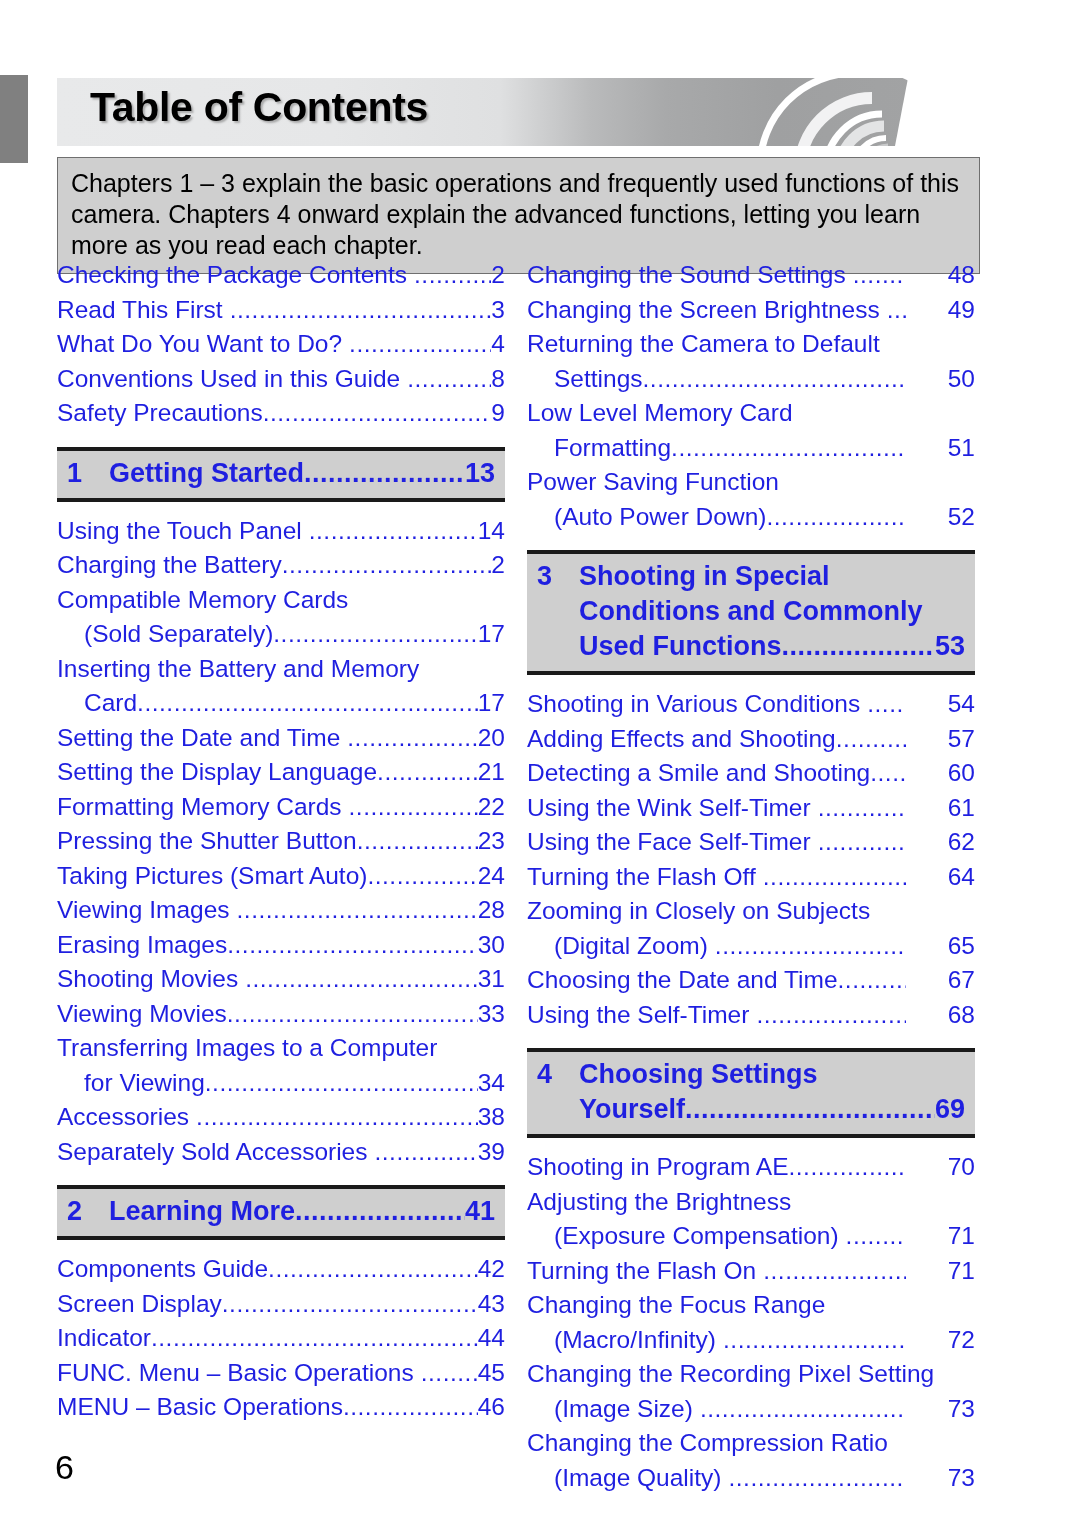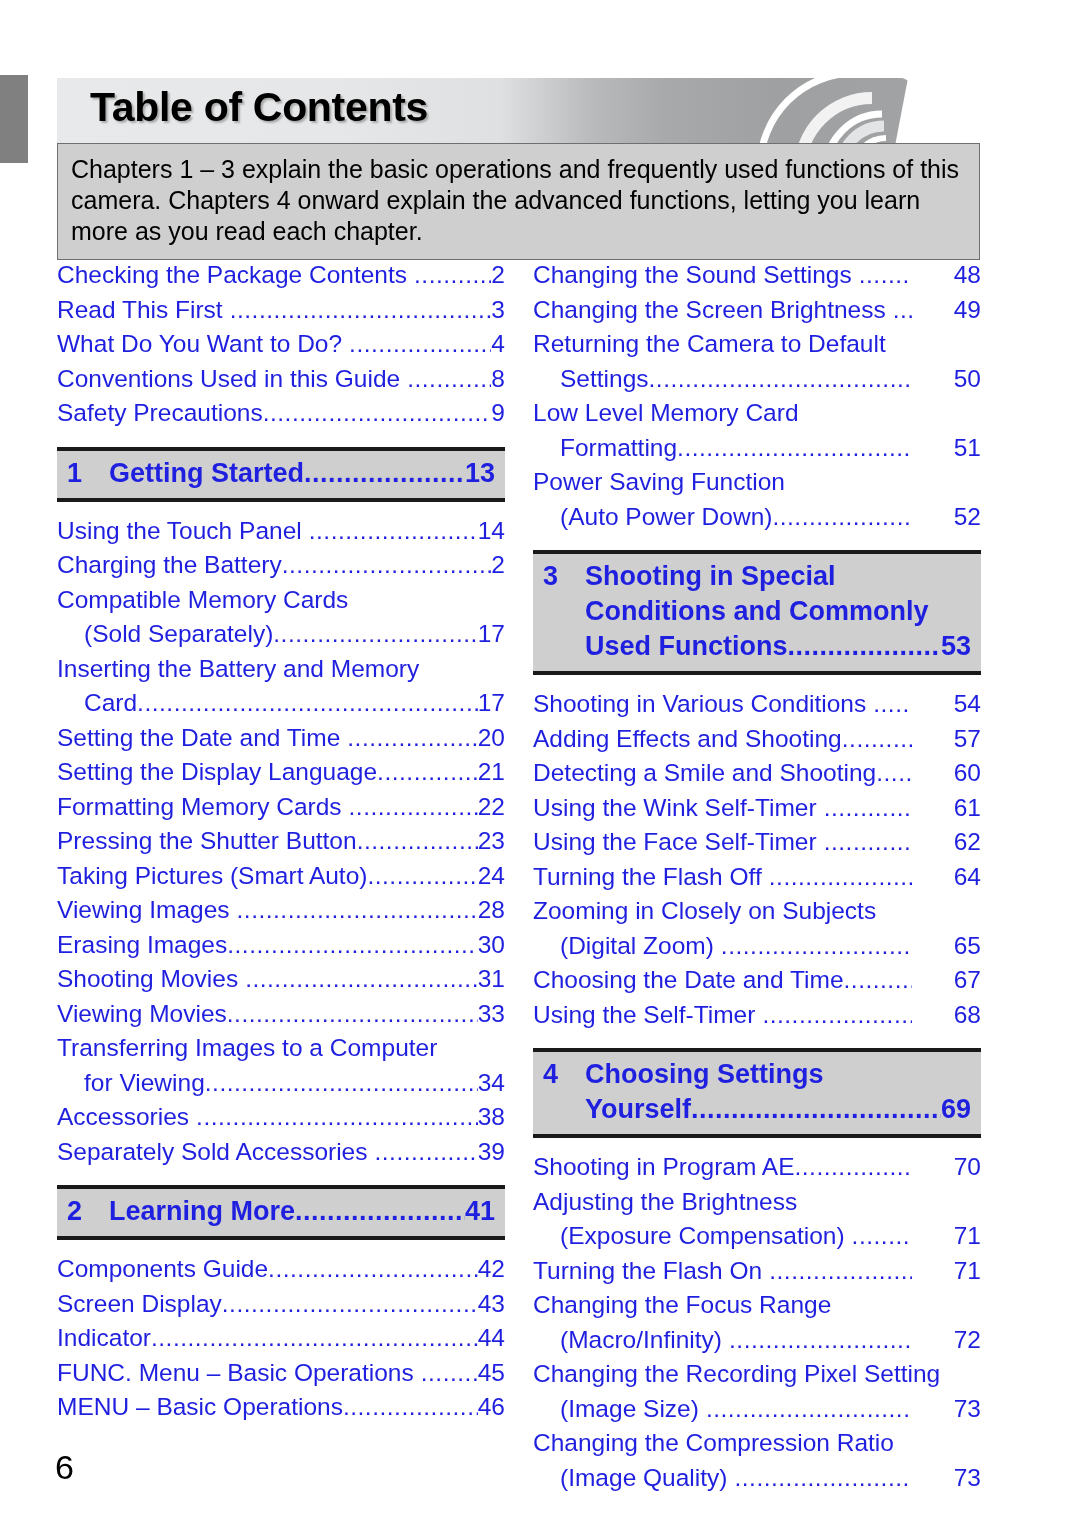--- a/index.html
+++ b/index.html
@@ -59,39 +59,39 @@
     color: #000000;
     letter-spacing: -0.3px;
     text-shadow: 2px 2px 2px rgba(120,120,120,0.55);
     white-space: nowrap;
   }
 
   
   .intro {
     position: absolute;
     left: 57px;
-    top: 143px;
+    top: 157px;
     width: 923px;
     box-sizing: border-box;
     background: #cfcfcf;
     border: 1px solid #6f6f6f;
     padding: 10px 13px 12px 13px;
     font-size: 25px;
     line-height: 31px;
     color: #000000;
   }
 
   
   .columns {
     position: absolute;
     left: 57px;
     top: 258px;
     width: 923px;
     display: flex;
-    gap: 28px;
+    gap: 22px;
   }
   .col {
     width: 448px;
     flex: 0 0 448px;
   }
 
   
   .entry {
     display: flex;
     align-items: flex-end;

